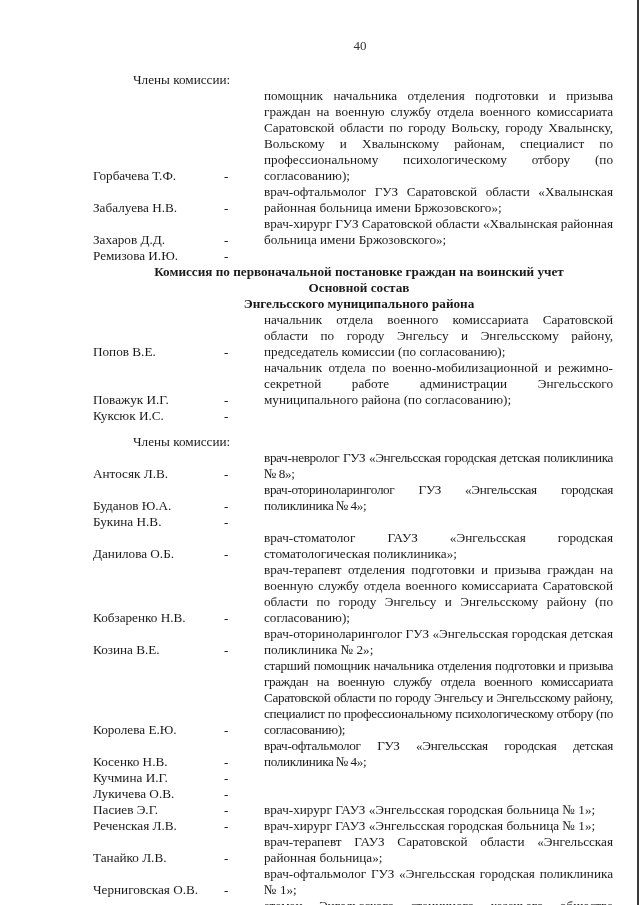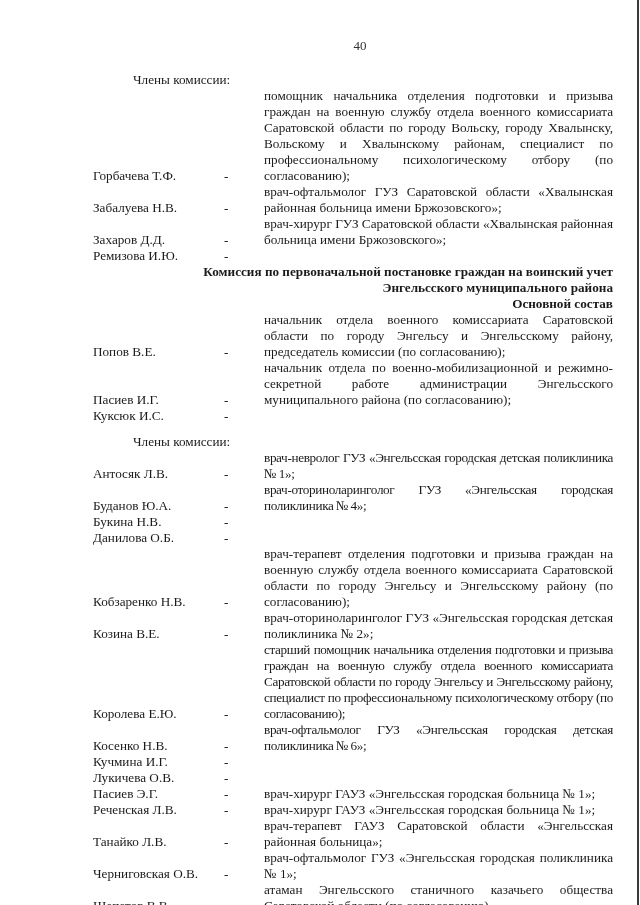--- a/index.html
+++ b/index.html
@@ -62,21 +62,21 @@
       flex: 1 1 auto;
       text-align: justify;
       width: 380px;
       margin-left: 32px;
     }
     .entry .desc.tight {
       letter-spacing: -0.35px;
       word-spacing: -0.5px;
     }
     .heading {
-      text-align: right;
+      text-align: center;
       font-weight: bold;
       padding-left: 12px;
     }
   </style>
 </head>
 <body>
 
 <div class="scan-edge"></div>
 
 <div class="page">
@@ -100,80 +100,81 @@
       <span class="dash">-</span>
       <span class="desc">врач-хирург ГУЗ Саратовской области «Хвалынская районная больница имени Бржозовского»;</span>
     </div>
     <div class="entry">
       <span class="name">Ремизова И.Ю.</span>
       <span class="dash">-</span>
     </div>
   </div>
 
   <div class="heading">Комиссия по первоначальной постановке граждан на воинский учет</div>
+  <div class="heading">Основной состав</div>
   <div class="heading">Энгельсского муниципального района</div>
-  <div class="heading">Основной состав</div>
 
   <div>
     <div class="entry">
       <span class="name">Попов В.Е.</span>
       <span class="dash">-</span>
       <span class="desc">начальник отдела военного комиссариата Саратовской области по городу Энгельсу и Энгельсскому району, председатель комиссии (по согласованию);</span>
     </div>
     <div class="entry">
-      <span class="name">Пасиев И.Г.</span>
+      <span class="name">Поважук И.Г.</span>
       <span class="dash">-</span>
       <span class="desc">начальник отдела по военно-мобилизационной и режимно-секретной работе администрации Энгельсского муниципального района (по согласованию);</span>
     </div>
     <div class="entry">
       <span class="name">Куксюк И.С.</span>
       <span class="dash">-</span>
     </div>
   </div>
 
   <div class="members-label">Члены комиссии:</div>
 
   <div>
     <div class="entry">
       <span class="name">Антосяк Л.В.</span>
       <span class="dash">-</span>
-      <span class="desc tight">врач-невролог ГУЗ «Энгельсская городская детская поликлиника № 1»;</span>
+      <span class="desc tight">врач-невролог ГУЗ «Энгельсская городская детская поликлиника № 8»;</span>
     </div>
     <div class="entry">
       <span class="name">Буданов Ю.А.</span>
       <span class="dash">-</span>
       <span class="desc tight">врач-оториноларинголог ГУЗ «Энгельсская городская поликлиника № 4»;</span>
     </div>
     <div class="entry">
       <span class="name">Букина Н.В.</span>
       <span class="dash">-</span>
     </div>
     <div class="entry">
       <span class="name">Данилова О.Б.</span>
       <span class="dash">-</span>
+      <span class="desc">врач-стоматолог ГАУЗ «Энгельсская городская стоматологическая поликлиника»;</span>
     </div>
     <div class="entry">
       <span class="name">Кобзаренко Н.В.</span>
       <span class="dash">-</span>
       <span class="desc">врач-терапевт отделения подготовки и призыва граждан на военную службу отдела военного комиссариата Саратовской области по городу Энгельсу и Энгельсскому району (по согласованию);</span>
     </div>
     <div class="entry">
       <span class="name">Козина В.Е.</span>
       <span class="dash">-</span>
       <span class="desc">врач-оториноларинголог ГУЗ «Энгельсская городская детская поликлиника № 2»;</span>
     </div>
     <div class="entry">
       <span class="name">Королева Е.Ю.</span>
       <span class="dash">-</span>
       <span class="desc tight">старший помощник начальника отделения подготовки и призыва граждан на военную службу отдела военного комиссариата Саратовской области по городу Энгельсу и Энгельсскому району, специалист по профессиональному психологическому отбору (по согласованию);</span>
     </div>
     <div class="entry">
       <span class="name">Косенко Н.В.</span>
       <span class="dash">-</span>
-      <span class="desc tight">врач-офтальмолог ГУЗ «Энгельсская городская детская поликлиника № 6»;</span>
+      <span class="desc tight">врач-офтальмолог ГУЗ «Энгельсская городская детская поликлиника № 4»;</span>
     </div>
     <div class="entry">
       <span class="name">Кучмина И.Г.</span>
       <span class="dash">-</span>
     </div>
     <div class="entry">
       <span class="name">Лукичева О.В.</span>
       <span class="dash">-</span>
     </div>
     <div class="entry">

